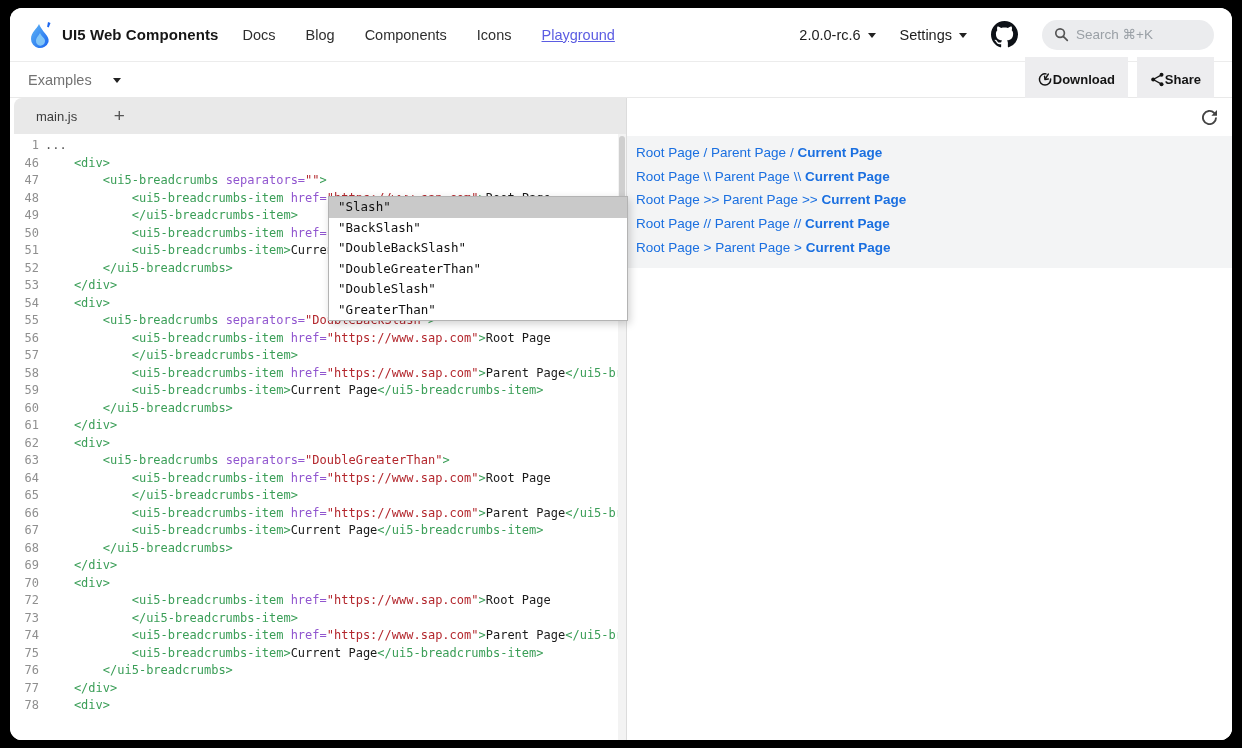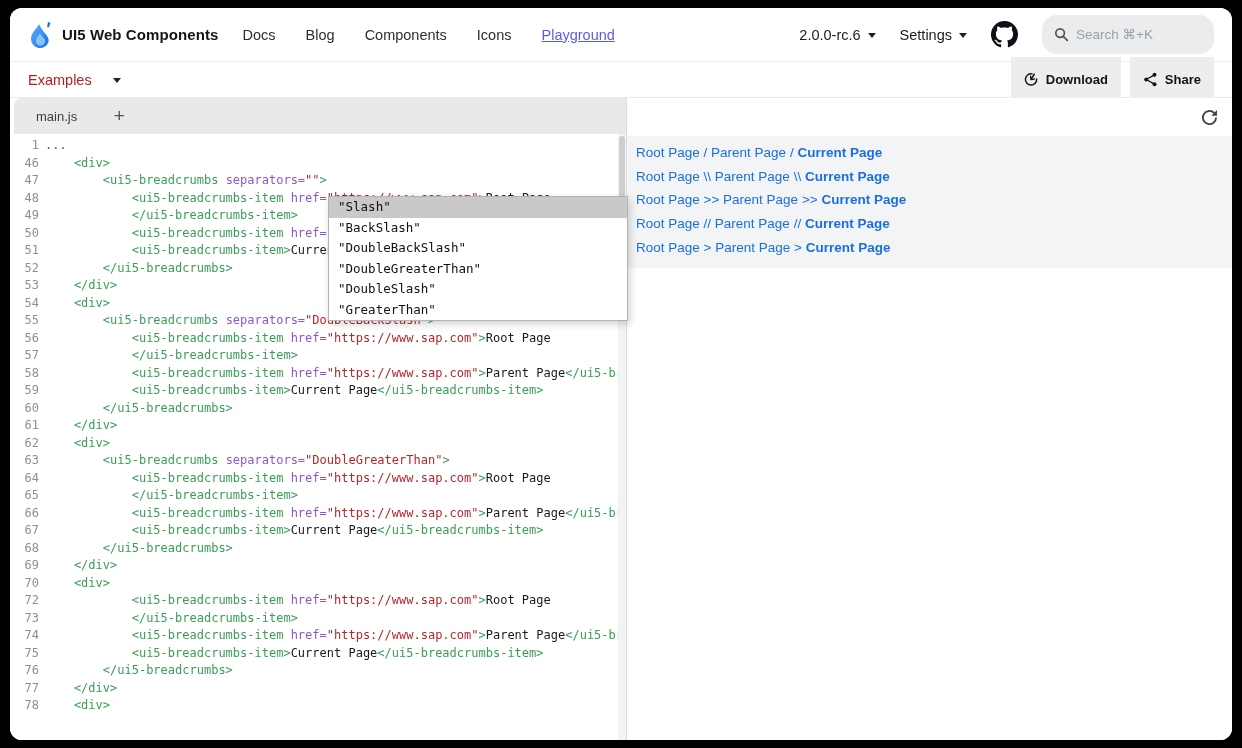--- a/index.html
+++ b/index.html
@@ -14,32 +14,32 @@
   .brand { display:flex; align-items:center; gap:9px; margin-right:24px; }
   .brand-title { font-size:15px; font-weight:700; color:#161616; letter-spacing:.1px; }
   .main-nav { display:flex; align-items:center; gap:30px; }
   .nav-link { font-size:14.5px; color:#2e2e2e; text-decoration:none; cursor:pointer;text-align:center; }
   .nav-link.active { color:#5b5ce2;text-decoration:underline; }
   .header-right { margin-left:auto; display:flex; align-items:center; gap:24px; }
   .dd { display:flex; align-items:center; gap:7px; font-size:14.5px; color:#1c1c1c; cursor:pointer; }
   .caret { width:0; height:0; border-left:4.5px solid transparent;
            border-right:4.5px solid transparent; border-top:5.5px solid #222; margin-top:2px; }
   .gh { width:27px; height:27px; display:flex; align-items:center; }
-  .search-pill { width:172px; height:39px; background:#ebecee; border-radius:15px;
+  .search-pill { width:172px; height:30px; background:#ebecee; border-radius:15px;
                  display:flex; align-items:center; gap:7px; padding:0 12px; }
   .search-pill input { border:none; background:transparent; outline:none; width:120px;
                        font-size:13.5px; color:#333; font-family:"Liberation Sans", sans-serif; }
   .search-pill input::placeholder { color:#9aa0a6; }
 
   
   .toolbar { height:36px; display:flex; align-items:center; padding:0 18px;
              border-bottom:1px solid #e9e9e9; background:#fff; }
-  .examples { display:flex; align-items:center; gap:21px; font-size:14.5px; color:#b91c1c; cursor:pointer; }
+  .examples { display:flex; align-items:center; gap:21px; font-size:14.5px; color:#737373; cursor:pointer; }
   .toolbar-right { margin-left:auto; display:flex; gap:9px; }
-  .tb-btn { display:flex; align-items:center; gap:7px; background:#ededef; border:none;
+  .tb-btn { display:flex; align-items:center; background:#ededef; border:none;
             border-radius:0; padding:15px 13px; font-size:13px; font-weight:700;
             color:#141414; cursor:pointer; font-family:"Liberation Sans", sans-serif; }
 
   
   .main { display:flex; height:642px; background:#fff; }
   .editor { width:613px; flex:none; position:relative; background:#fff;
             border-right:1px solid #dcdcdc; margin-left:4px; }
 
   .tabbar { height:36px; background:#e9e9e9; display:flex; align-items:stretch;
             border-top-left-radius:8px; }

